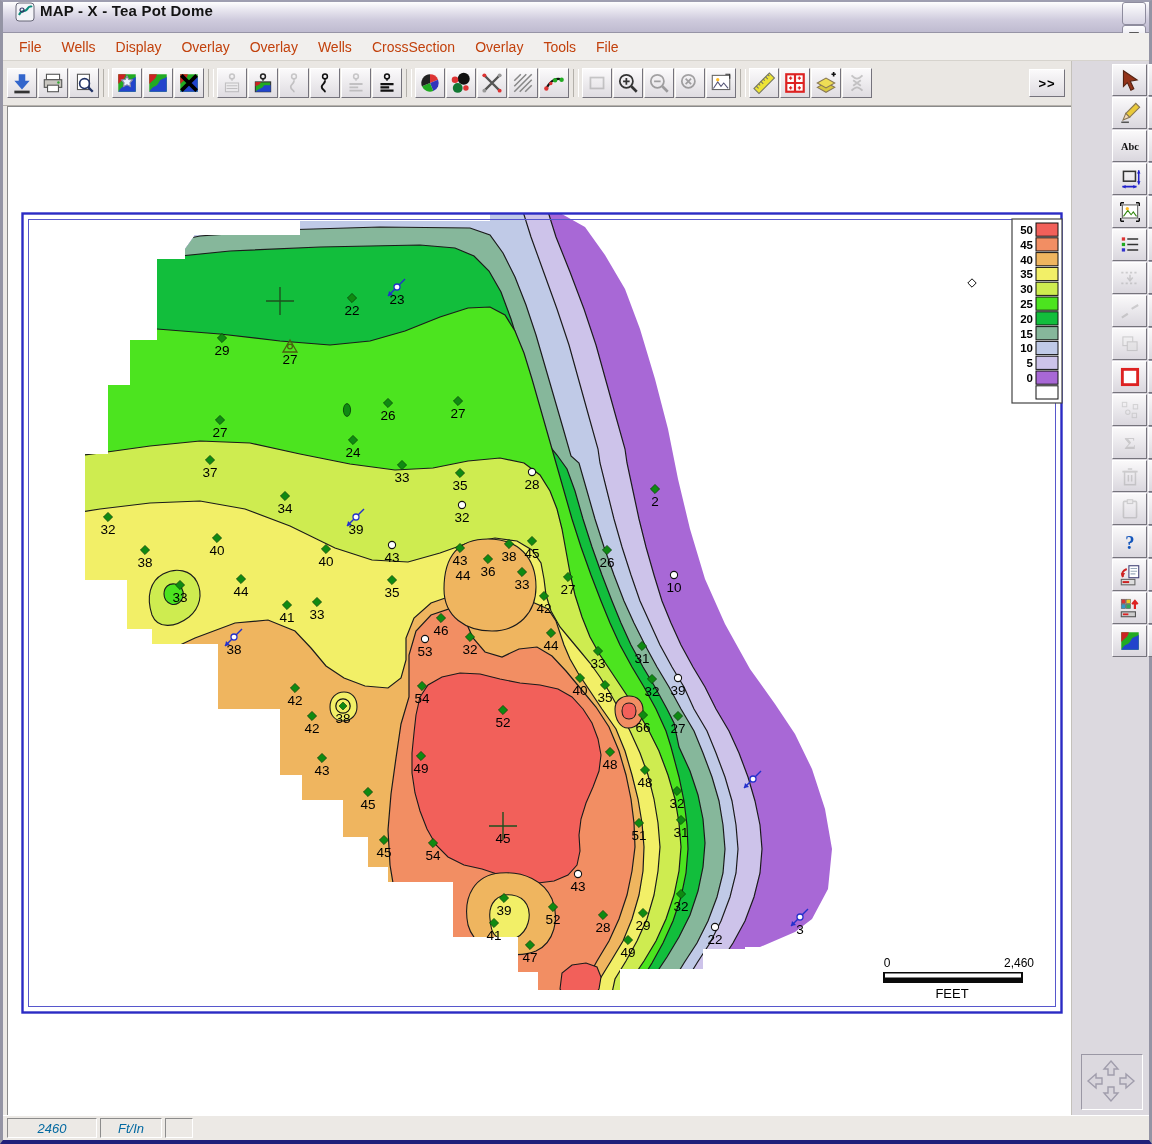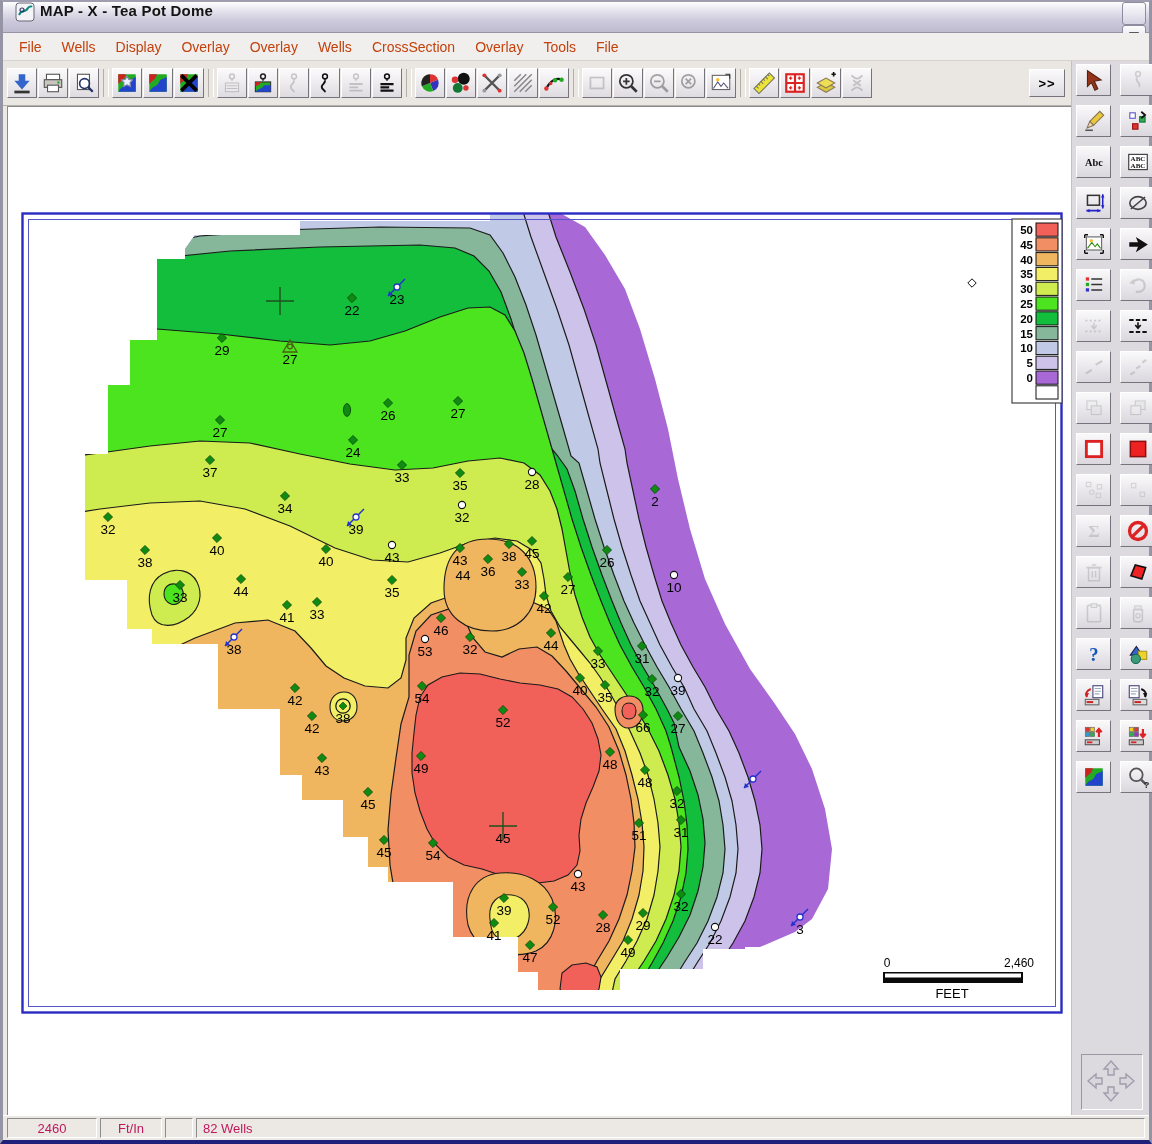--- a/index.html
+++ b/index.html
@@ -34,33 +34,33 @@
   .tsep{width:4px;height:28px;margin:0 3px;border-left:1px solid #B3B0AA;border-right:1px solid #FFFFFF;}
   .tmore{margin-left:auto;width:34px;height:26px;font-weight:bold;font-size:13px;letter-spacing:1px;
     display:flex;align-items:center;justify-content:center;background:linear-gradient(180deg,#FBFAFB,#DFDCE1);
     border:1px solid;border-color:#FFFFFF #75737C #75737C #FFFFFF;}
   .canvas-wrap{flex:1;position:relative;background:#FFFFFF;margin-left:4px;
     border-top:1px solid #8A8A8A;border-left:1px solid #8A8A8A;overflow:hidden;}
   #mapsvg{position:absolute;left:0;top:0;}
   
   .panel{width:78px;flex:0 0 auto;background:#DCD9DF;display:flex;flex-direction:column;
     padding:3px 2px 5px 4px;border-left:1px solid #C4C1BB;box-sizing:border-box;}
-  .pgrid{display:grid;grid-template-columns:35px 35px;gap:9px;}
+  .pgrid{display:grid;grid-template-columns:35px 35px;gap:1px;margin-left:36px;}
   .pbtn{height:32px;display:flex;align-items:center;justify-content:center;
     background:linear-gradient(180deg,#FAF9FA,#DAD7DE);
     border:1px solid;border-color:#FFFFFF #75737C #75737C #FFFFFF;box-sizing:border-box;}
   .pbtn svg{width:24px;height:24px;}
   .pbtn.dis svg{filter:grayscale(1) opacity(.40);}
   .pan-box{margin-top:auto;align-self:center;width:60px;height:54px;position:relative;
     border:1px solid;border-color:#9A97A4 #FFFFFF #FFFFFF #9A97A4;background:#DCD9DF;}
   
   .statusbar{height:25px;flex:0 0 auto;display:flex;gap:3px;padding:2px 4px;background:#ECE9E5;
     border-top:1px solid #FFFFFF;box-sizing:border-box;}
-  .scell{border:1px solid;border-color:#8C8C8C #FFFFFF #FFFFFF #8C8C8C;font-size:13px;color:#be185d;
-    display:flex;align-items:center;justify-content:center;background:#ECE9E5;}
+  .scell{border:1px solid;border-color:#8C8C8C #FFFFFF #FFFFFF #8C8C8C;font-size:13px;color:#0369a1;
+    display:flex;align-items:center;justify-content:center;background:#ECE9E5;font-style:italic;}
   .scell.c0{width:88px;} .scell.c1{width:60px;text-align:right;} .scell.c2{width:26px;}
   .scell.c3{flex:1;justify-content:flex-start;padding-left:6px;}
 </style>
 </head>
 <body>
 
 <div class="window">
 
   <div class="titlebar">
     <svg class="app-icon" viewBox="0 0 20 20">
@@ -950,15 +950,14 @@
           </g>
         </svg>
       </div>
     </div>
   </div>
 
   <div class="statusbar">
     <div class="scell c0">2460</div>
     <div class="scell c1">Ft/In</div>
     <div class="scell c2"></div>
-    <div class="scell c3">82 Wells</div>
   </div>
 </div>
 
 </body></html>

